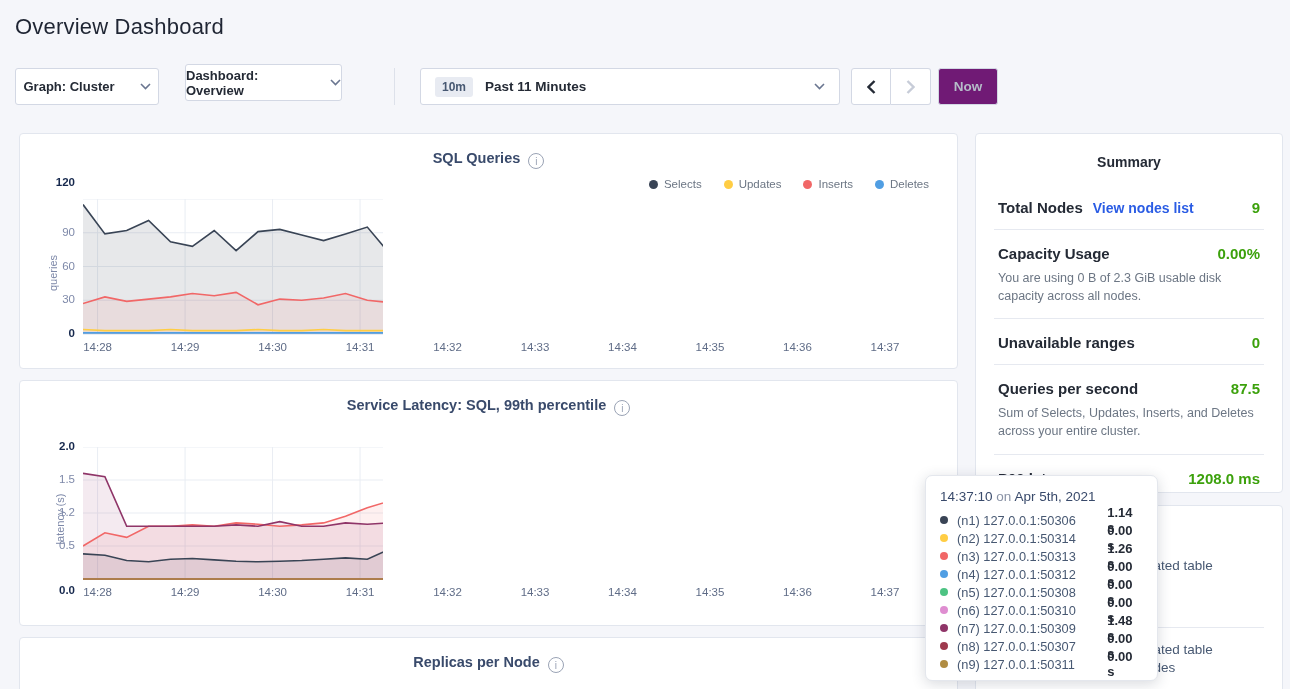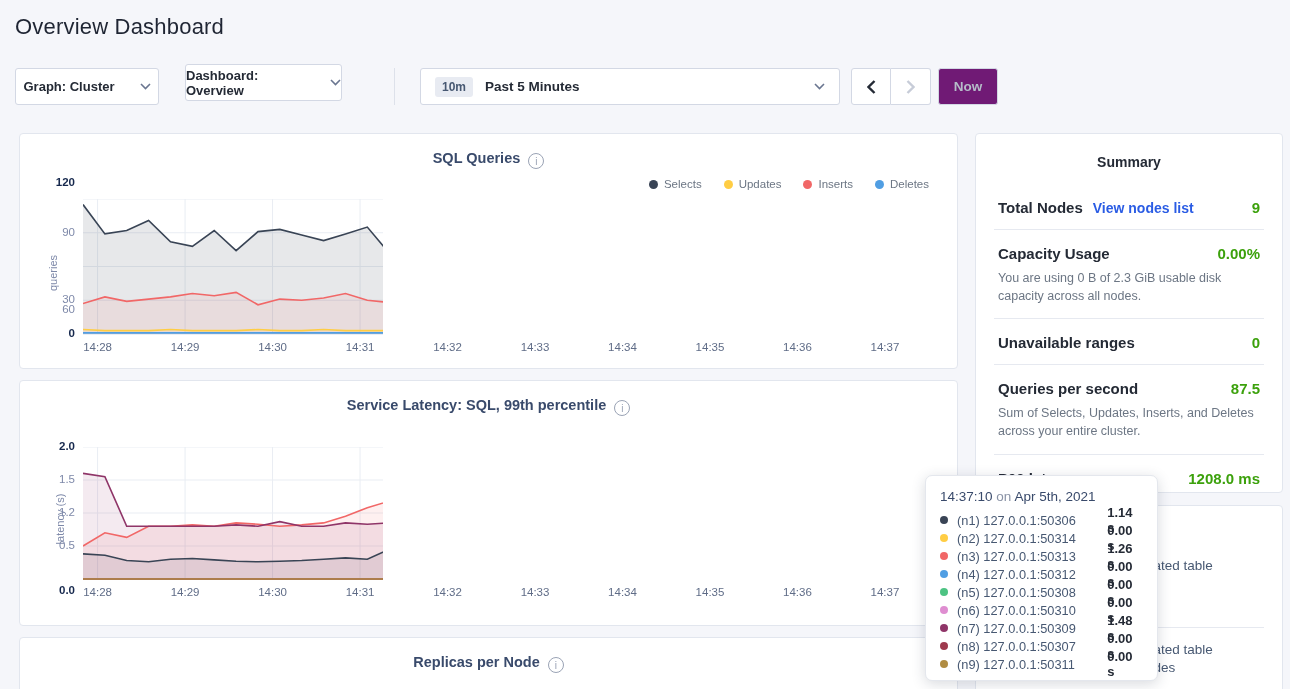--- a/index.html
+++ b/index.html
@@ -77,21 +77,21 @@
     <span>Dashboard: Overview</span>
     <span class="chev">
       <svg width="11" height="7" viewBox="0 0 11 7">
           <polyline points="1,1 5.5,5.5 10,1" fill="none" stroke="#6a7690" stroke-width="1.6"></polyline>
         </svg>
     </span>
   </div>
   <div class="toolbar-divider"></div>
   <div class="dropdown time-picker">
     <span class="time-badge">10m</span>
-    <span class="time-label">Past 5 Minutes</span>
+    <span class="time-label">Past 11 Minutes</span>
     <span class="chev">
       <svg width="11" height="7" viewBox="0 0 11 7">
           <polyline points="1,1 5.5,5.5 10,1" fill="none" stroke="#6a7690" stroke-width="1.6"></polyline>
         </svg>
     </span>
   </div>
   <div class="nav-group">
     <div class="btn nav-btn prev">
       <svg width="9" height="14" viewBox="0 0 9 14">
           <polyline points="7.5,1 1.5,7 7.5,13" fill="none" stroke="#242a35" stroke-width="2.4"></polyline>
@@ -123,21 +123,21 @@
           <span>Inserts</span>
         </span>
         <span class="legend-item">
           <span class="legend-dot" style="background: rgb(80, 158, 227);"></span>
           <span>Deletes</span>
         </span>
       </div>
   <div class="axis-unit" style="left: 15px; top: 132.5px;">queries</div>
       <span class="ytick end" style="left: 19px; top: 193px;">0</span>
       <span class="ytick" style="left: 19px; top: 159.25px;">30</span>
-      <span class="ytick" style="left: 19px; top: 125.5px; margin-top: 43px;">60</span>
+      <span class="ytick" style="left: 19px; top: 125.5px;">60</span>
       <span class="ytick" style="left: 19px; top: 91.75px;">90</span>
       <span class="ytick end" style="left: 19px; top: 42px;">120</span>
       <svg style="left: 63px; top: 65px; position: absolute;">
         <svg width="853" height="135" viewBox="0 0 853 135" class="plot-svg"></svg>
         <line x1="0" y1="135" x2="853" y2="135" stroke="#d8dde6" stroke-width="1"></line>
         <line x1="0" y1="101.25" x2="853" y2="101.25" stroke="#e9edf3" stroke-width="1"></line>
         <line x1="0" y1="67.5" x2="853" y2="67.5" stroke="#e9edf3" stroke-width="1"></line>
         <line x1="0" y1="33.75" x2="853" y2="33.75" stroke="#e9edf3" stroke-width="1"></line>
         <line x1="0" y1="0" x2="853" y2="0" stroke="#e9edf3" stroke-width="1"></line>
         <line x1="14.581196581196583" y1="0" x2="14.581196581196583" y2="135" stroke="#e9edf3" stroke-width="1"></line>

